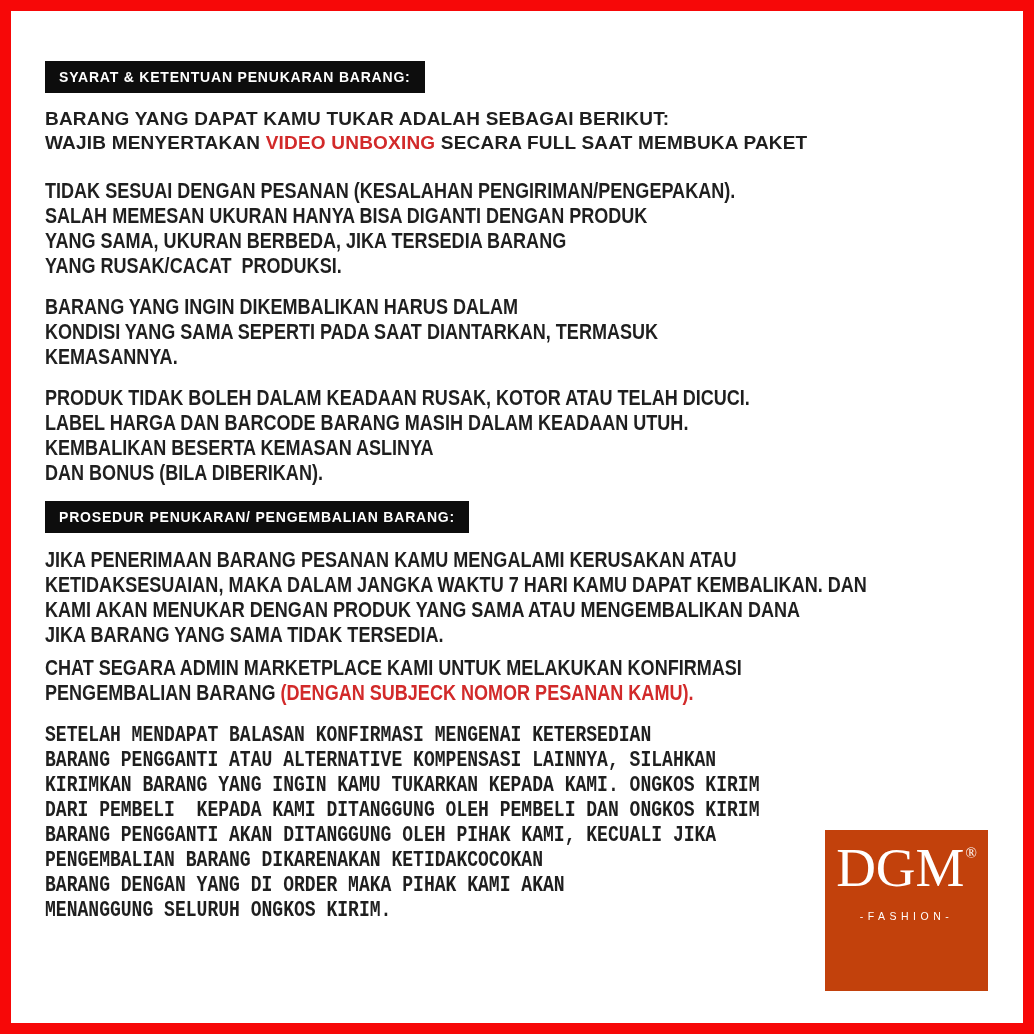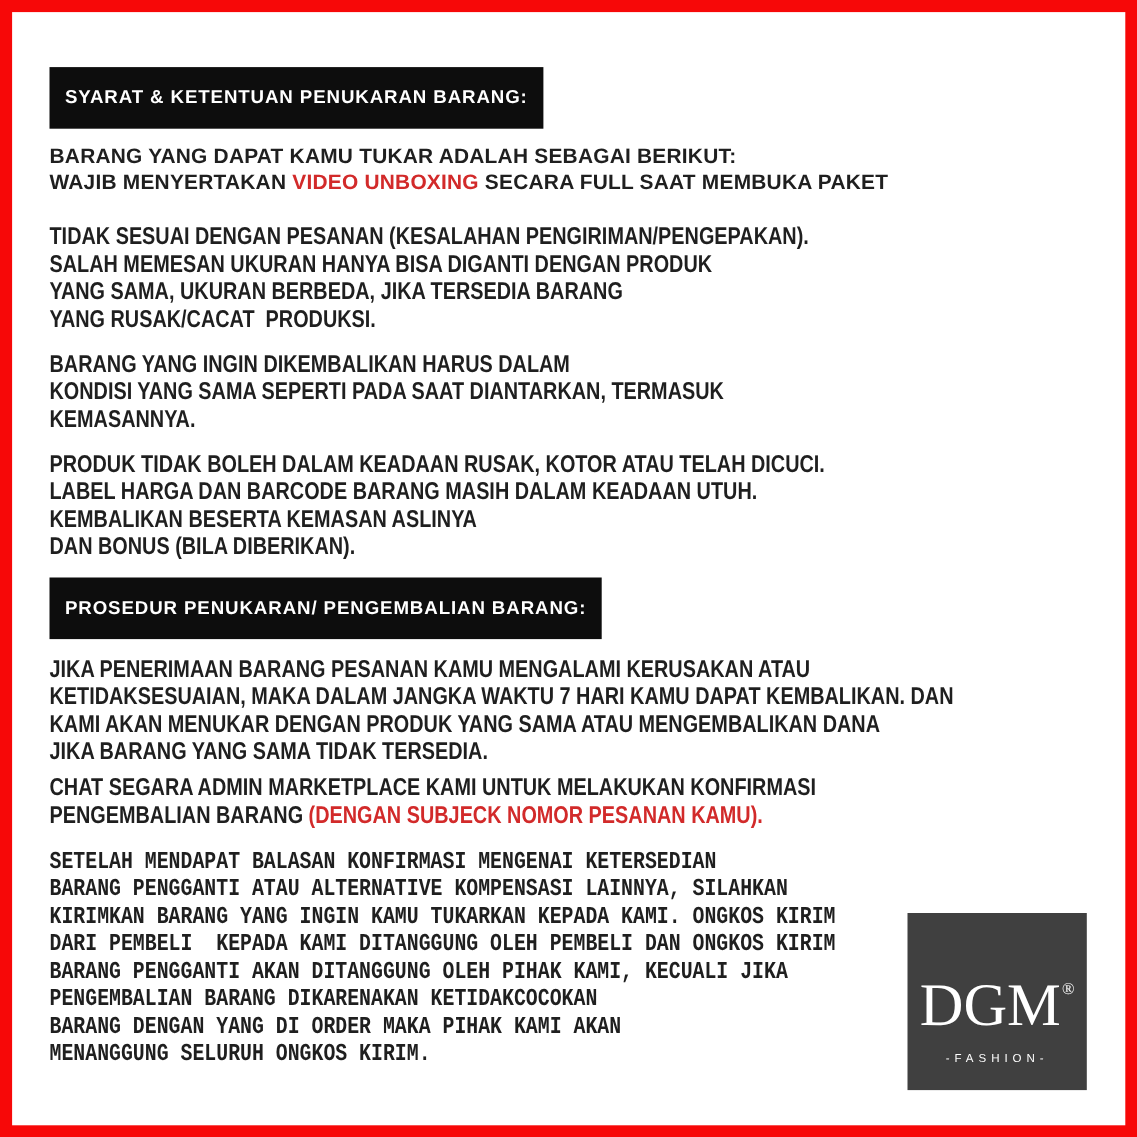--- a/index.html
+++ b/index.html
@@ -20,24 +20,24 @@
     font-family:"Liberation Sans",sans-serif;
   }
   .content{
     padding:50px 20px 0 34px;
   }
   .hbar{
     display:table;
     background:var(--bar-black);
     color:var(--bar-text);
     font-weight:bold;
-    font-size:17px;
+    font-size:14px;
     line-height:18px;
     letter-spacing:0.8px;
-    padding:19px 14px;
+    padding:7px 14px;
     margin:0 0 14px 0;
     white-space:pre;
   }
   .hbar.mt{margin-top:2px;}
   .para{
     color:var(--body-text);
     font-weight:bold;
     margin:0 0 16px 0;
   }
   .para .line{white-space:pre;}
@@ -54,25 +54,24 @@
     transform-origin:0 50%;
   }
   .para.mb8{margin-bottom:8px;}
   .para.mb22{margin-bottom:18px;}
   .para.last{margin-bottom:0;font-family:Liberation Mono, monospace;}
   .red{color:var(--accent-red);}
   .logo{
     position:absolute;
     left:814px;top:819px;
     width:163px;height:161px;
-    background:#404040;
+    background:#c2410c;
     color:#ffffff;
     text-align:center;
     box-sizing:border-box;
-    padding-top:47px;
   }
   .logo .wordmark{
     font-family:"Liberation Serif","DejaVu Serif",serif;
     font-size:55px;
     line-height:46px;
     white-space:nowrap;
   }
   .logo .reg{
     font-size:15px;
     vertical-align:28px;

